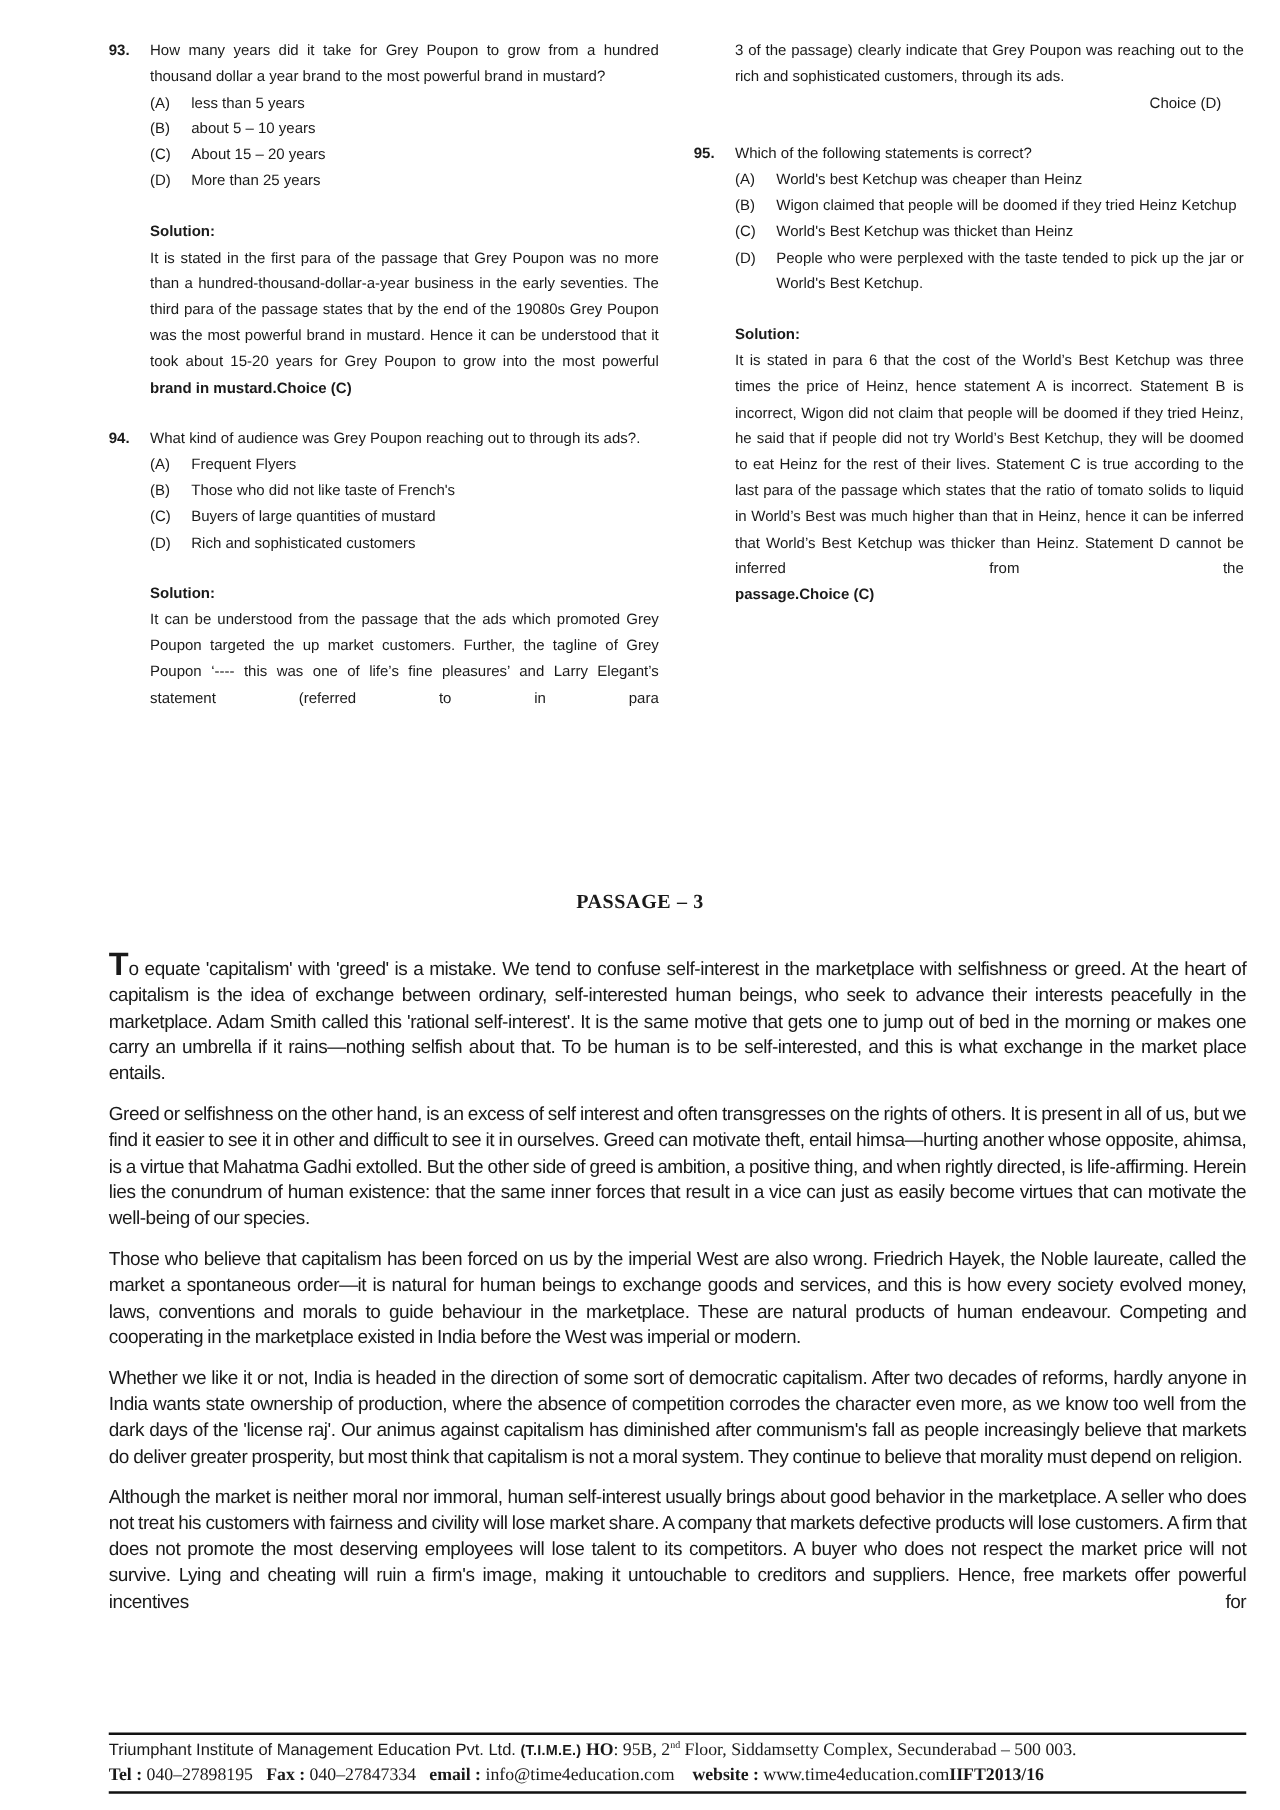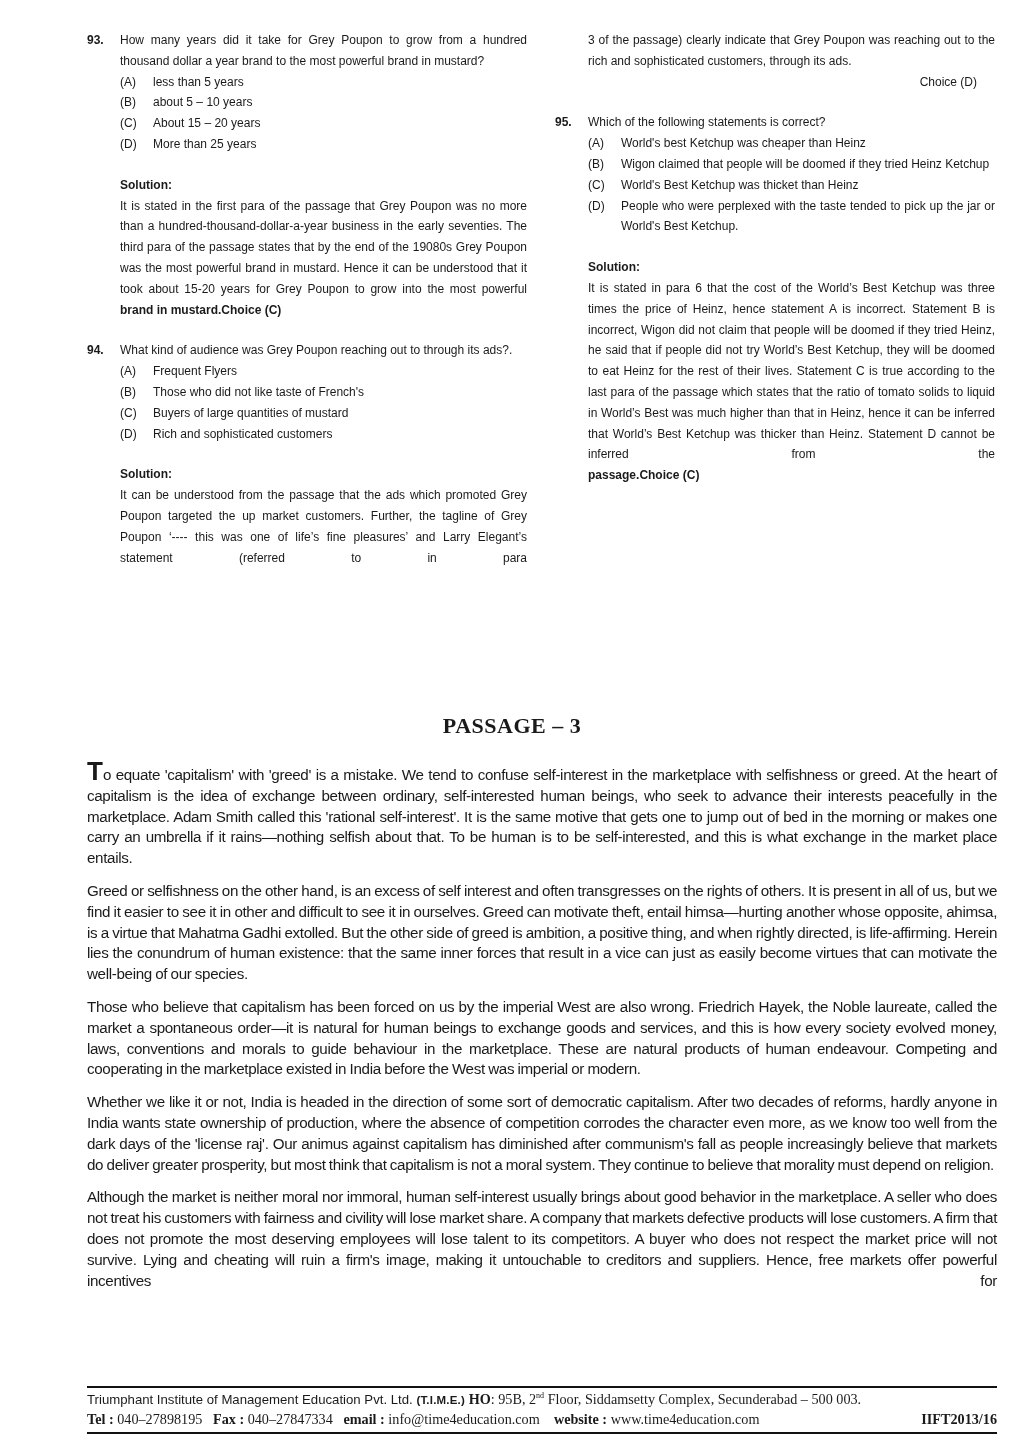--- a/index.html
+++ b/index.html
@@ -19,35 +19,35 @@
   .sol-head { font-weight: bold; margin-top: 20px; }
   .sol-text { text-align: justify; text-align-last: justify; }
   .sol-text.last { text-align-last: left; }
   .choice-line { display: flex; justify-content: flex-start; font-weight: bold; }
   .choice { padding-right: 18px; }
   .choice-right { text-align: right; padding-right: 18px; }
   .gap { height: 20px; }
 
   .passage-title {
     position: absolute; top: 713px; left: 0; width: 1024px; text-align: center;
-    font-family: "Liberation Serif", serif; font-weight: bold; font-size: 22px; letter-spacing: 0.5px;
+    font-family: "Liberation Serif", serif; font-weight: bold; font-size: 16px; letter-spacing: 0.5px;
   }
   .passage {
     position: absolute; left: 87px; top: 762px; width: 910px;
     font-family: "Liberation Sans", sans-serif; font-size: 15.2px; line-height: 20.8px;
     letter-spacing: -0.35px; word-spacing: -0.5px;
   }
   .para { text-align: justify; margin-bottom: 12px; }
   .dropcap { font-weight: bold; font-size: 26px; line-height: 18px; letter-spacing: 0; }
 
   .footer { position: absolute; left: 87px; top: 1386px; width: 910px; }
   .rule { border-top: 2px solid #111; }
   .rule.bottom { margin-top: 3px; }
   .foot-line1 { font-family: "Liberation Sans", sans-serif; font-size: 13.2px; line-height: 19px; padding-top: 2px; white-space: nowrap; }
-  .foot-line2 { font-family: "Liberation Serif", serif; font-size: 14.2px; line-height: 19px; display: flex; justify-content: space-between; white-space: nowrap; }
+  .foot-line2 { font-family: "Liberation Serif", serif; font-size: 14.2px; line-height: 19px; display: flex; justify-content: flex-start; white-space: nowrap; }
   .b { font-weight: bold; }
   .time-abbr { font-weight: bold; font-size: 11.5px; letter-spacing: 0.2px; margin-top: 40px; }
   .serif { font-family: "Liberation Serif", serif; font-size: 14.2px; }
   sup { font-size: 8px; vertical-align: super; line-height: 0; }
 </style>
 </head>
 <body>
 
 <div class="col left">
 

